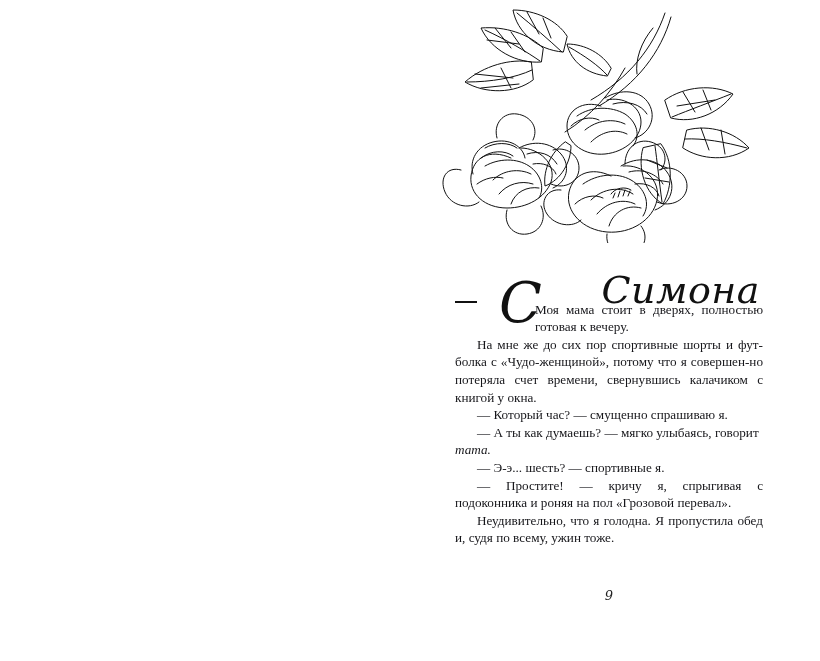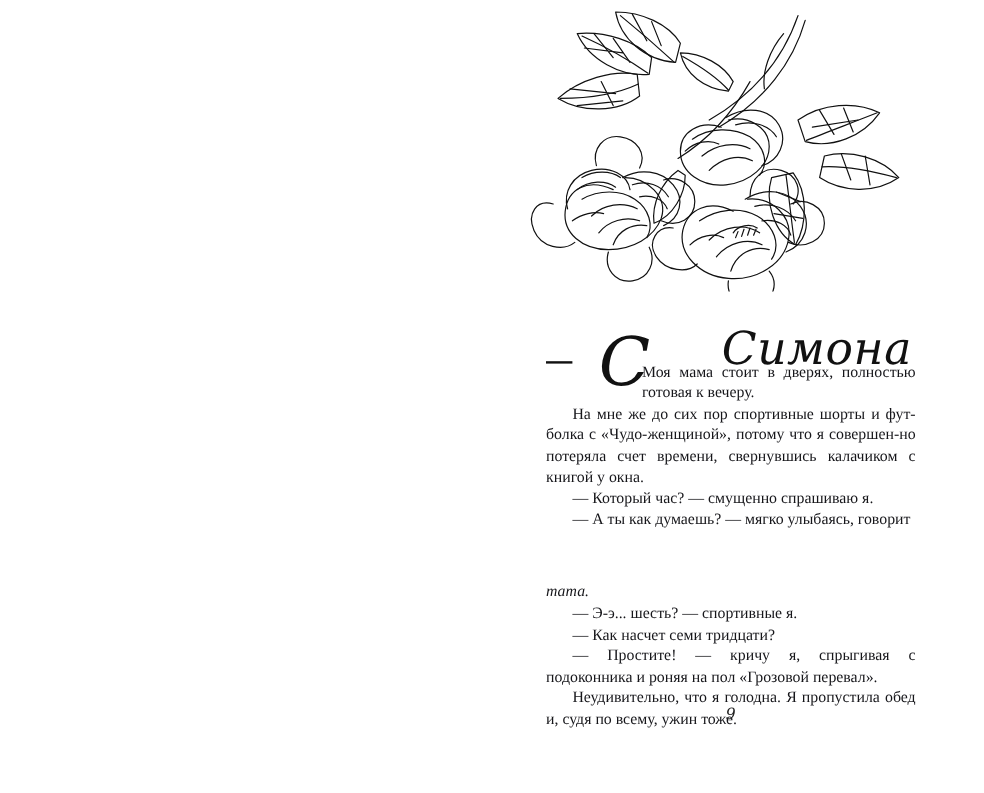--- a/index.html
+++ b/index.html
@@ -58,21 +58,20 @@
     text-justify: inter-word;
     hyphens: manual;
     color: #16161a;
   }
   .text-column p {
     margin: 0;
     text-indent: 22px;
   }
   .text-column p.noindent {
     text-indent: 0;
-    margin-top: 43px;
   }
 
   
   .first-para {
     position: relative;
     text-indent: 0;
     min-height: 52px;
   }
   .dropcap-wrap {
     float: left;
@@ -208,20 +207,19 @@
       </span>
       <br>
       <span>Моя мама стоит в дверях, полностью готовая к вечеру.</span>
     </p>
 
     <p>На мне же до сих пор спортивные шорты и фут-болка с «Чудо-женщиной», потому что я совершен-но потеряла счет времени, свернувшись калачиком с книгой у окна.</p>
     <p>— Который час? — смущенно спрашиваю я.</p>
     <p>— А ты как думаешь? — мягко улыбаясь, говорит</p>
     <p class="noindent italic">тата.</p>
     <p>— Э-э... шесть? — спортивные я.</p>
-    <p>— Как насчет семи тридцати?</p>
     <p>— Простите! — кричу я, спрыгивая с подоконника и роняя на пол «Грозовой перевал».</p>
     <p>Неудивительно, что я голодна. Я пропустила обед и, судя по всему, ужин тоже.</p>
   </div>
 
   <div class="page-number">9</div>
 
 </div>
 
 </body></html>

